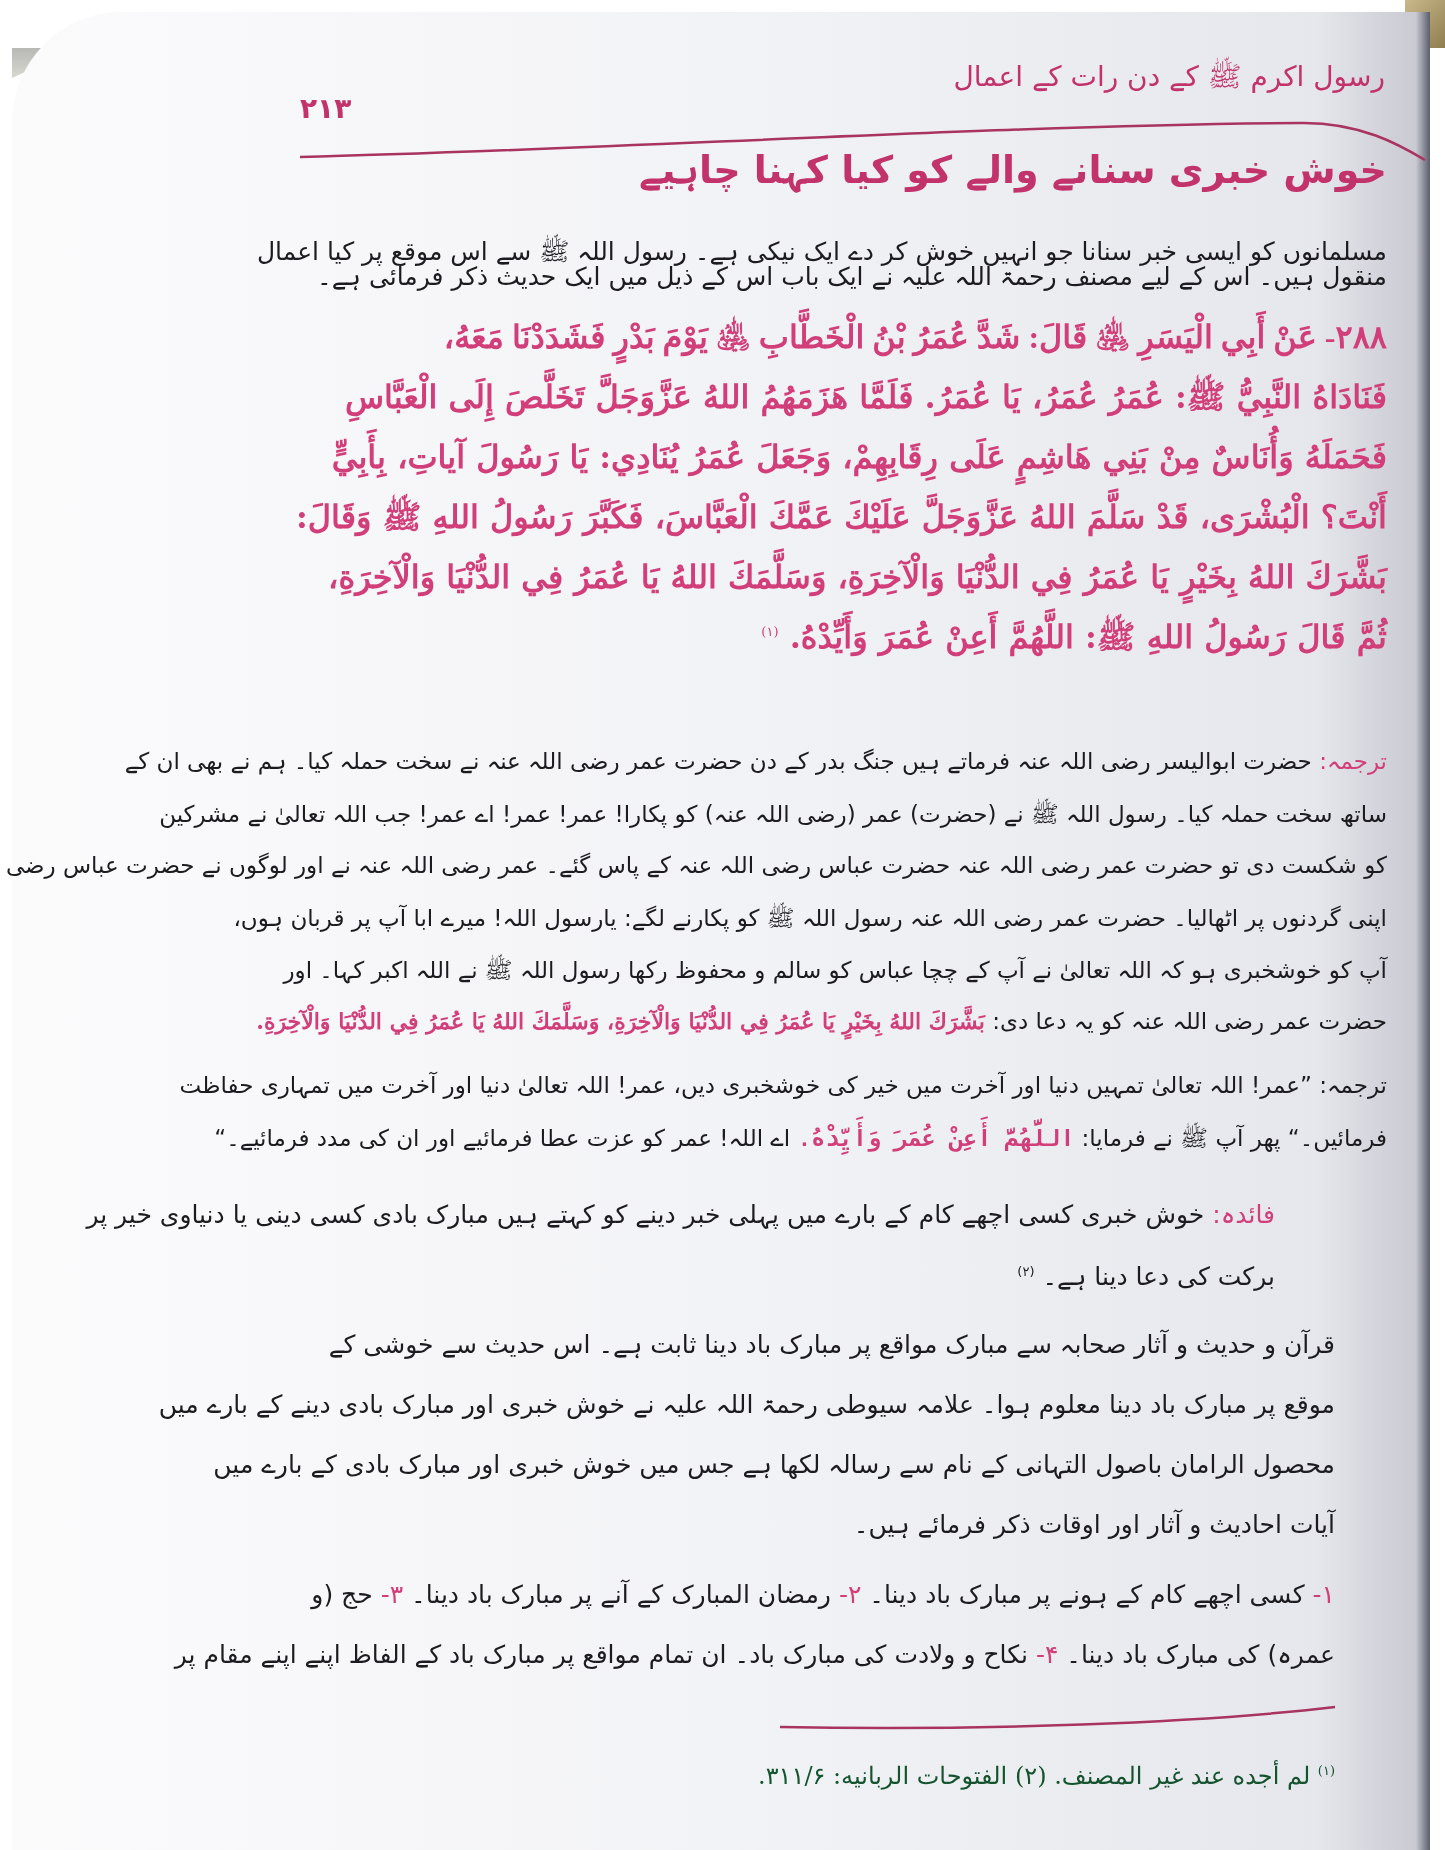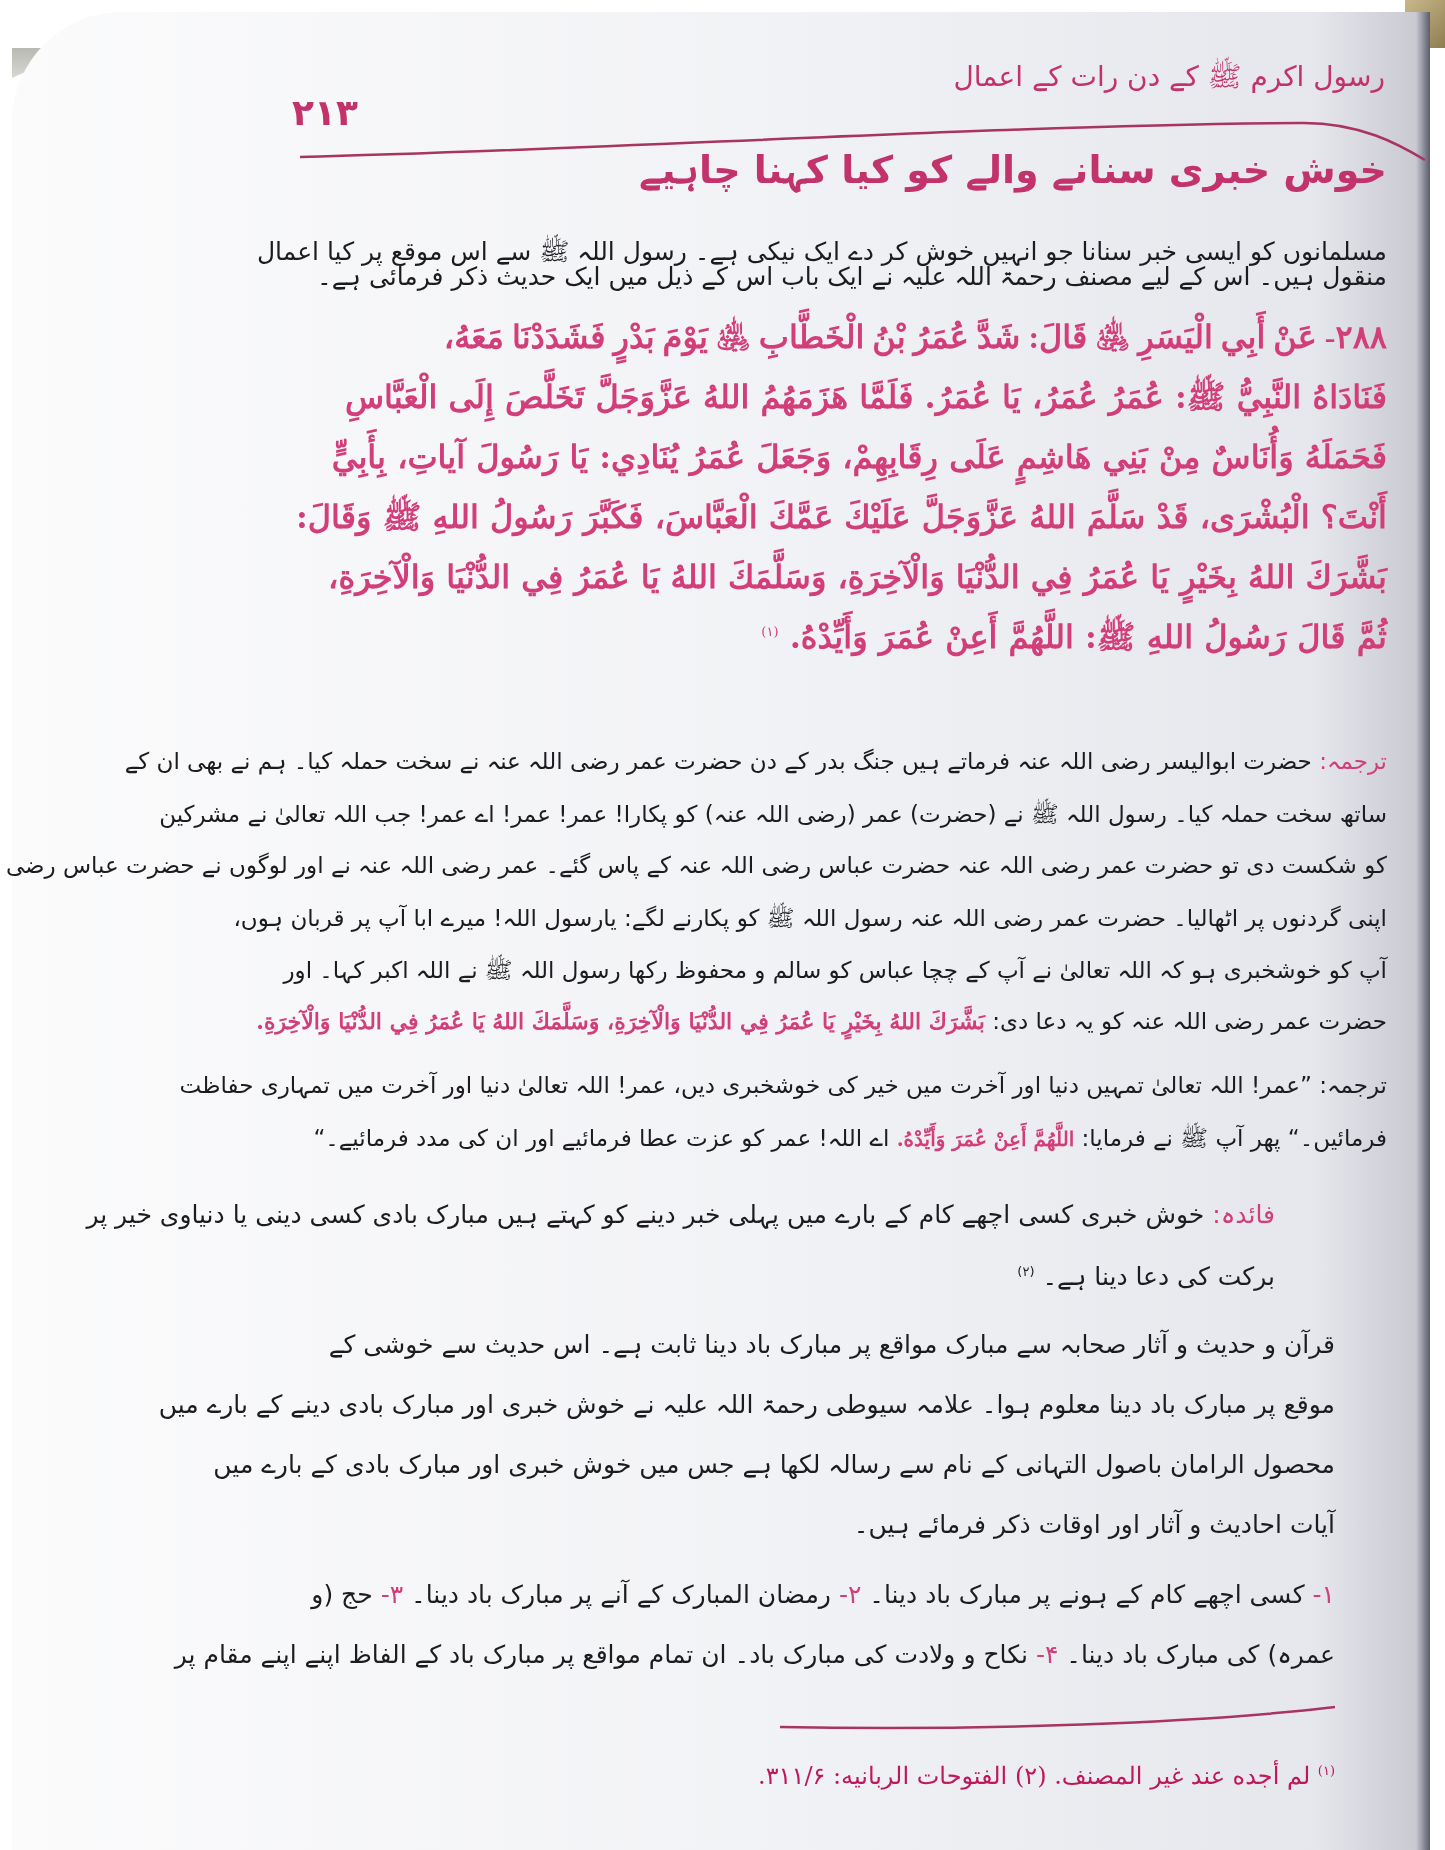--- a/index.html
+++ b/index.html
@@ -28,30 +28,30 @@
       font-family: "DejaVu Sans", sans-serif;
       color: #1c1b1f;
       position: absolute;
       right: 58px;
       white-space: nowrap;
       direction: rtl;
     }
     .pink { color: #d23e7a; }
     .ar { font-family: "DejaVu Serif", serif; font-weight: bold; color: #d23e7a; }
     .header-title { position: absolute; right: 60px; top: 60px; font-size: 28px; color: #c2336c; }
-    .page-num { position: absolute; left: 292px; top: 92px; font-size: 36px; color: #c2336c; font-weight: bold; direction: ltr; }
+    .page-num { position: absolute; left: 300px; top: 92px; font-size: 28px; color: #c2336c; font-weight: bold; direction: ltr; }
     .header-rule {
       position: absolute; left: 300px; top: 105px; width: 1130px; height: 60px;
     }
     .section-title { position: absolute; right: 58px; top: 148px; font-size: 38px; color: #c2336c; font-weight: bold; }
     .p { font-size: 25px; }
     .arl { font-size: 32px; }
     .trl { font-size: 23px; }
     .fn-rule { position: absolute; left: 780px; top: 1705px; width: 560px; height: 30px; }
-    .footnote { position: absolute; right: 110px; top: 1762px; font-size: 24px; font-family: "DejaVu Serif", serif; color: #be185d; }
+    .footnote { position: absolute; right: 110px; top: 1762px; font-size: 24px; font-family: "DejaVu Serif", serif; color: #14532d; }
     .fnsup { font-size: 13px; vertical-align: super; }
   </style>
 </head>
 <body>
 
 <div class="scan-corner"></div>
 <div class="desk-corner"></div>
 <div class="page"></div>
 
 <div class="content">
@@ -89,21 +89,21 @@
     <span>حضرت عمر رضی اللہ عنہ کو یہ دعا دی:</span>
     <span class="ar" style="font-size:22px;">بَشَّرَكَ اللهُ بِخَيْرٍ يَا عُمَرُ فِي الدُّنْيَا وَالْآخِرَةِ، وَسَلَّمَكَ اللهُ يَا عُمَرُ فِي الدُّنْيَا وَالْآخِرَةِ.</span>
   </div>
 
   <div class="ur trl" style="top:1072px;">
     <span>ترجمہ:</span>
     <span>”عمر! اللہ تعالیٰ تمہیں دنیا اور آخرت میں خیر کی خوشخبری دیں، عمر! اللہ تعالیٰ دنیا اور آخرت میں تمہاری حفاظت</span>
   </div>
   <div class="ur trl" style="top:1124px;">
     <span>فرمائیں۔“ پھر آپ ﷺ نے فرمایا:</span>
-    <span class="ar" style="font-size:20px;">اللَّهُمَّ أَعِنْ عُمَرَ وَأَيِّدْهُ.</span>
+    <span class="ar" style="font-size:23px;font-family:Liberation Mono, monospace;">اللَّهُمَّ أَعِنْ عُمَرَ وَأَيِّدْهُ.</span>
     <span>اے اللہ! عمر کو عزت عطا فرمائیے اور ان کی مدد فرمائیے۔“</span>
   </div>
 
   <div class="ur p" style="top:1200px; right:170px;margin-left:26px;">
     <span class="pink">فائدہ:</span>
     <span>خوش خبری کسی اچھے کام کے بارے میں پہلی خبر دینے کو کہتے ہیں مبارک بادی کسی دینی یا دنیاوی خیر پر</span>
   </div>
   <div class="ur p" style="top:1262px; right:170px;">
     <span>برکت کی دعا دینا ہے۔</span>
     <span class="fnsup">(۲)</span>

